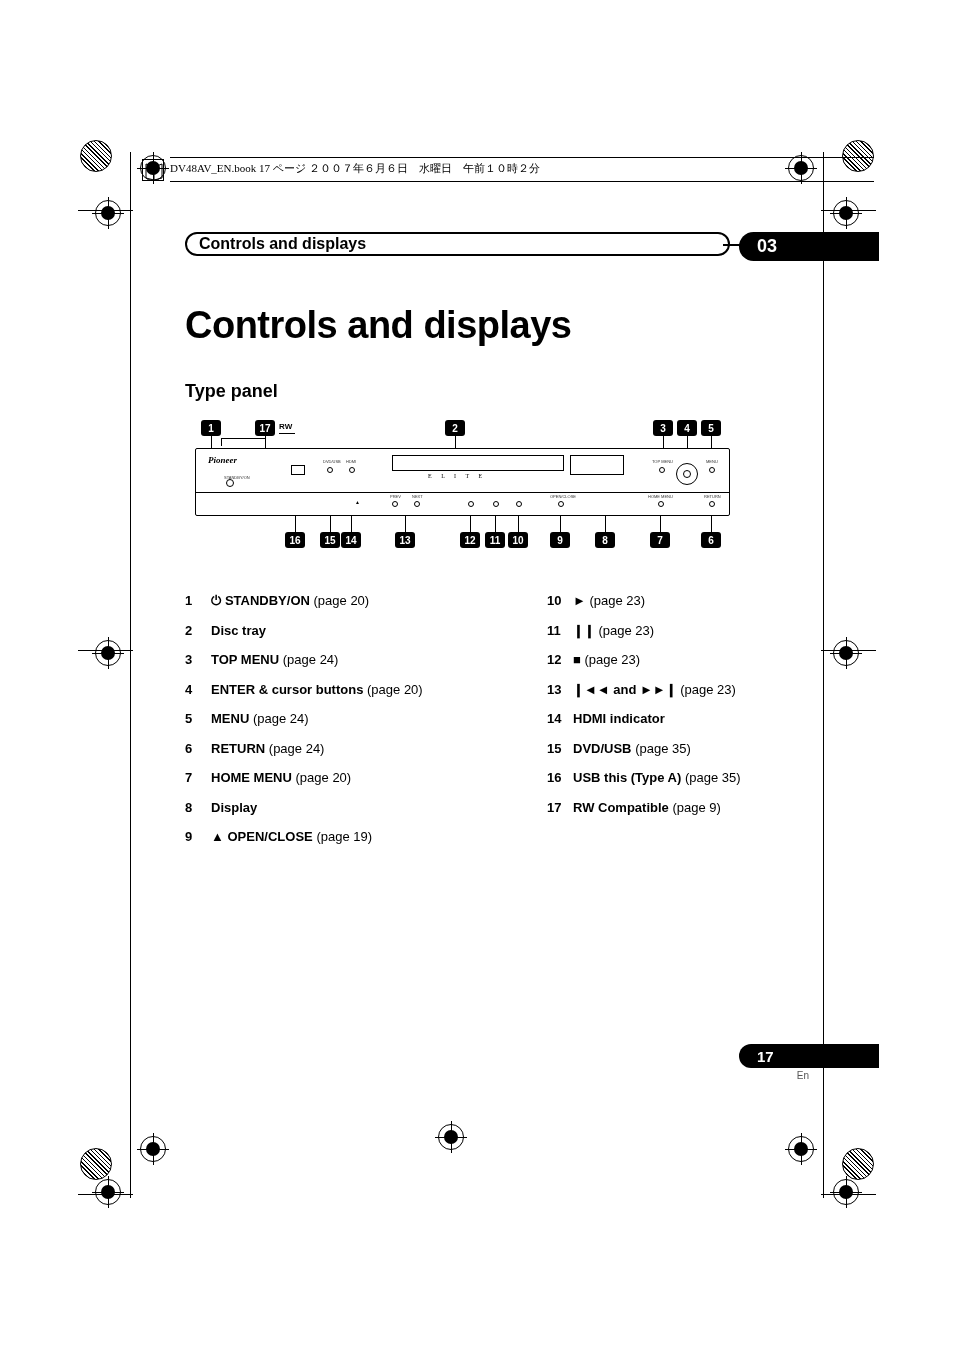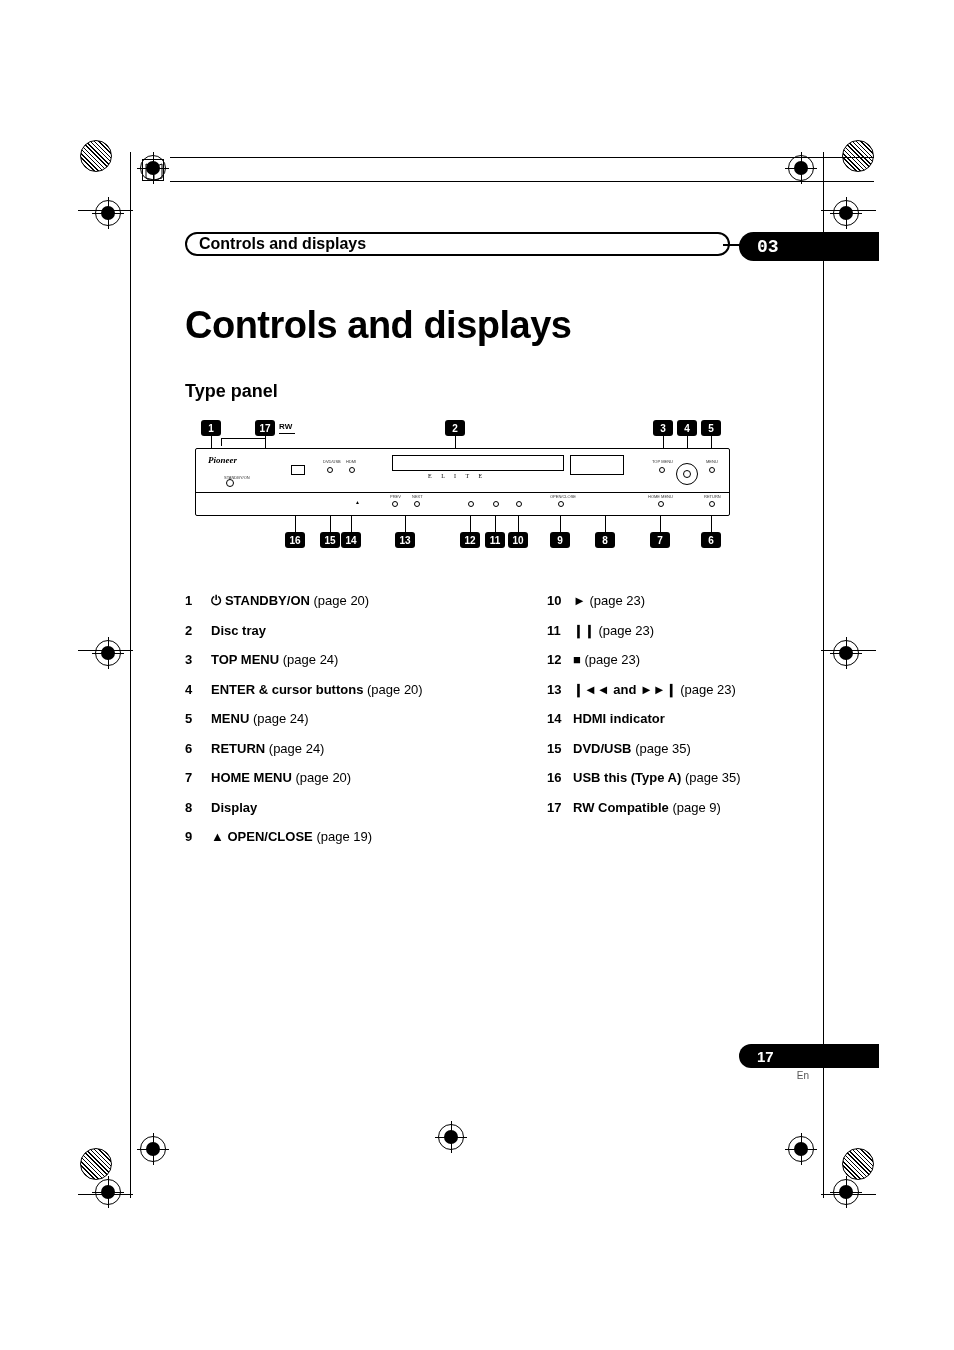--- a/index.html
+++ b/index.html
@@ -123,21 +123,20 @@
     width: 140px;
     background: #000;
     border-top-left-radius: 15px;
     border-bottom-left-radius: 15px;
     color: #fff;
     display: flex;
     align-items: center;
     font-weight: bold;
     font-size: 18px;
     padding-left: 18px;
-    font-family: Liberation Mono, monospace;
   }
   .section-bar .connector {
     position: absolute;
     top: 12px;
     left: 538px;
     width: 22px;
     height: 2px;
     background: #000;
   }
 
@@ -376,20 +375,21 @@
 <div class="bar-line" style="bottom:155px; left:78px; width:55px; height:1px;"></div>
 <div class="bar-line" style="bottom:155px; right:78px; width:55px; height:1px;"></div>
 
 <div class="book-header">
   <div class="line1"></div>
   <div class="icon-box">
     <svg viewBox="0 0 22 22" width="22" height="22">
       <path d="M3 4 L11 7 L19 4 L19 18 L11 20 L3 18 Z M11 7 L11 20" fill="none" stroke="#000" stroke-width="1"></path>
     </svg>
   </div>
+  <div class="text">DV48AV_EN.book  17 ページ  ２００７年６月６日　水曜日　午前１０時２分</div>
   <div class="line2"></div>
 </div>
 
 <div class="page">
 
   <div class="section-bar">
     <div class="pill">
         <span>Controls and displays</span>
       </div>
     <div class="connector"></div>

